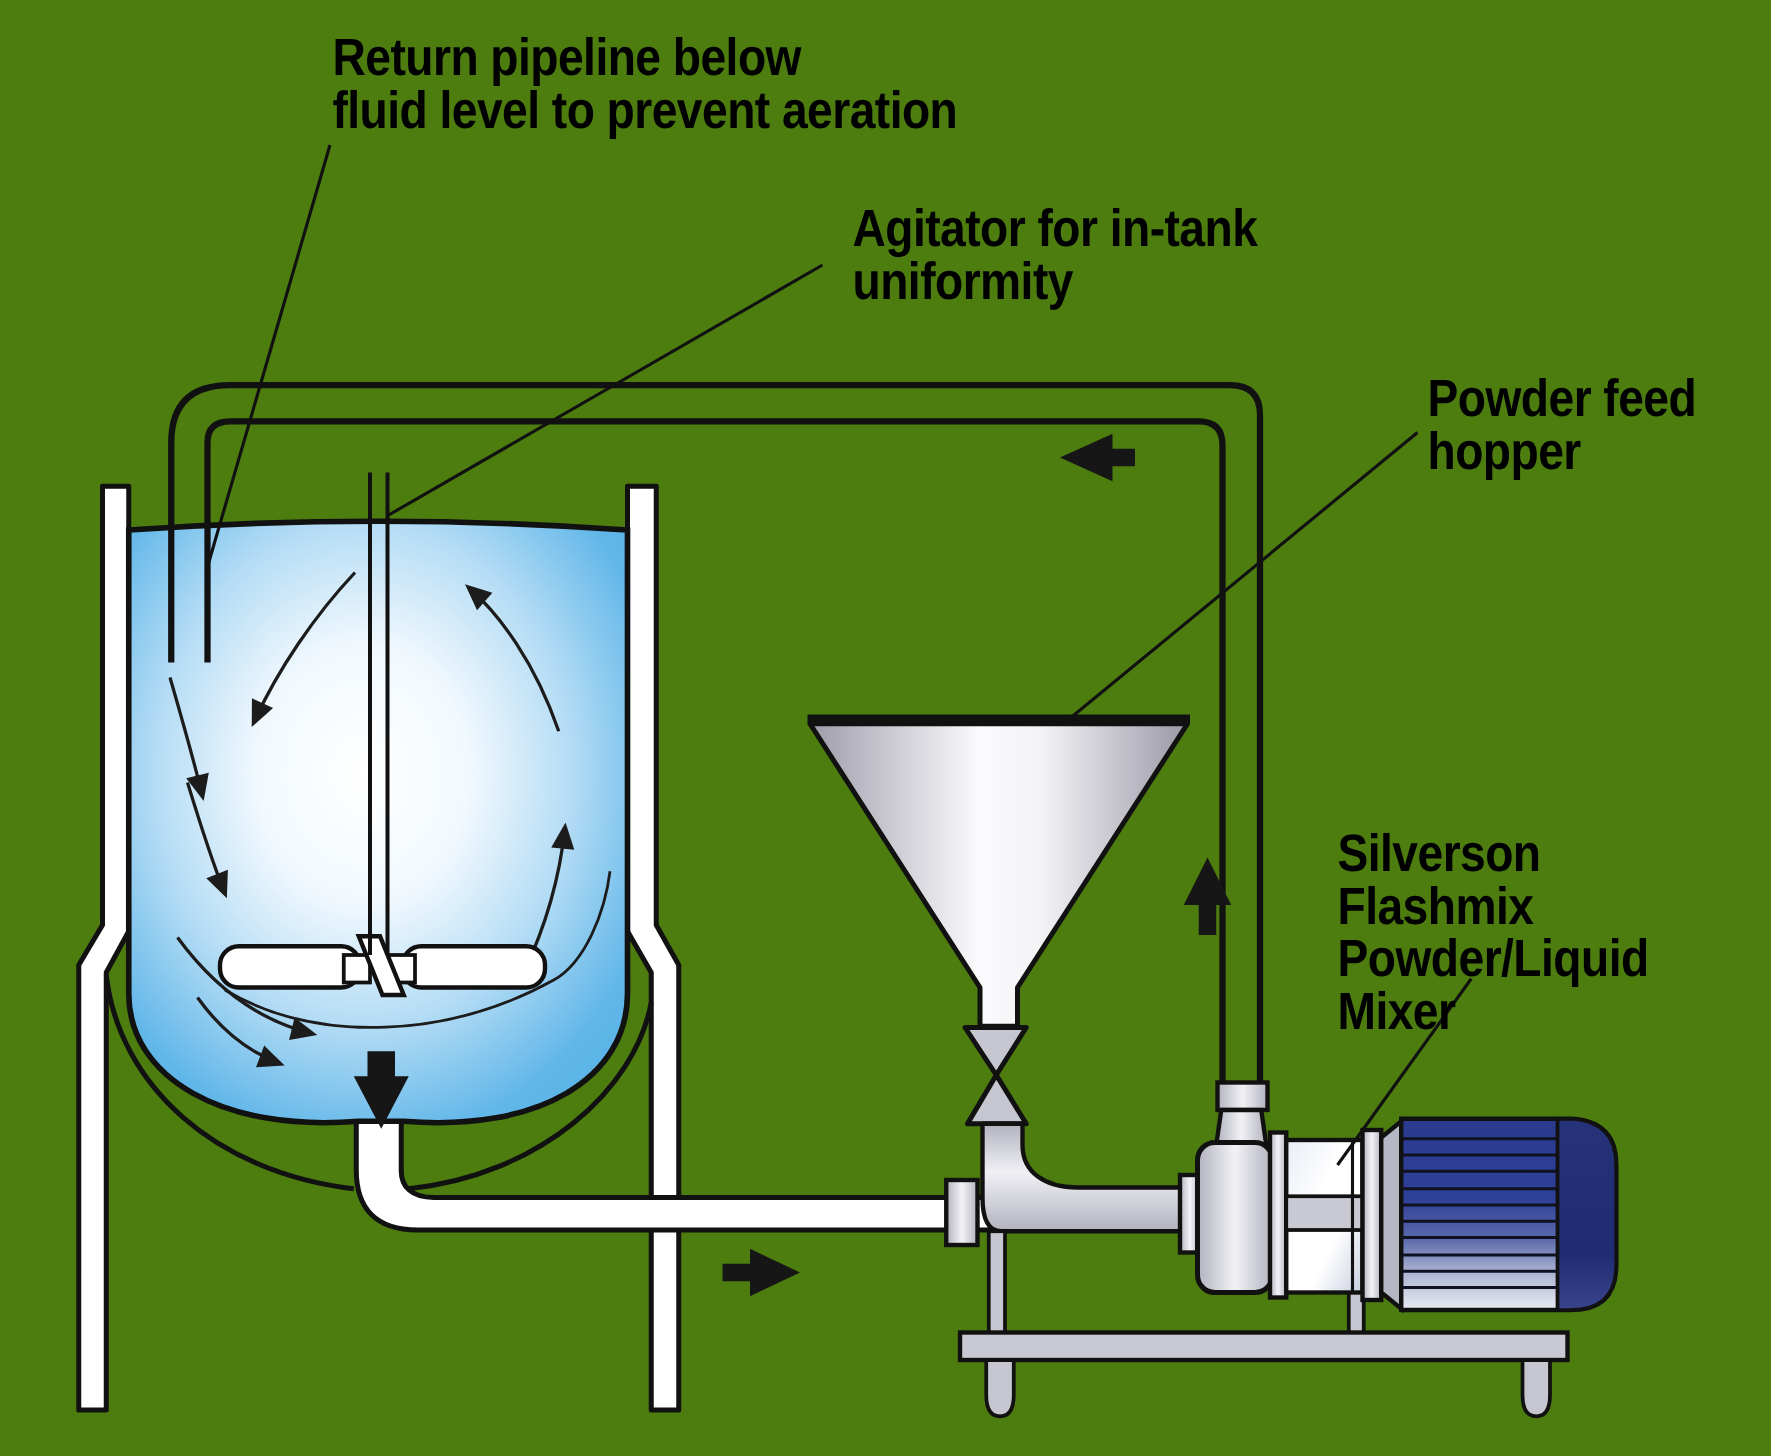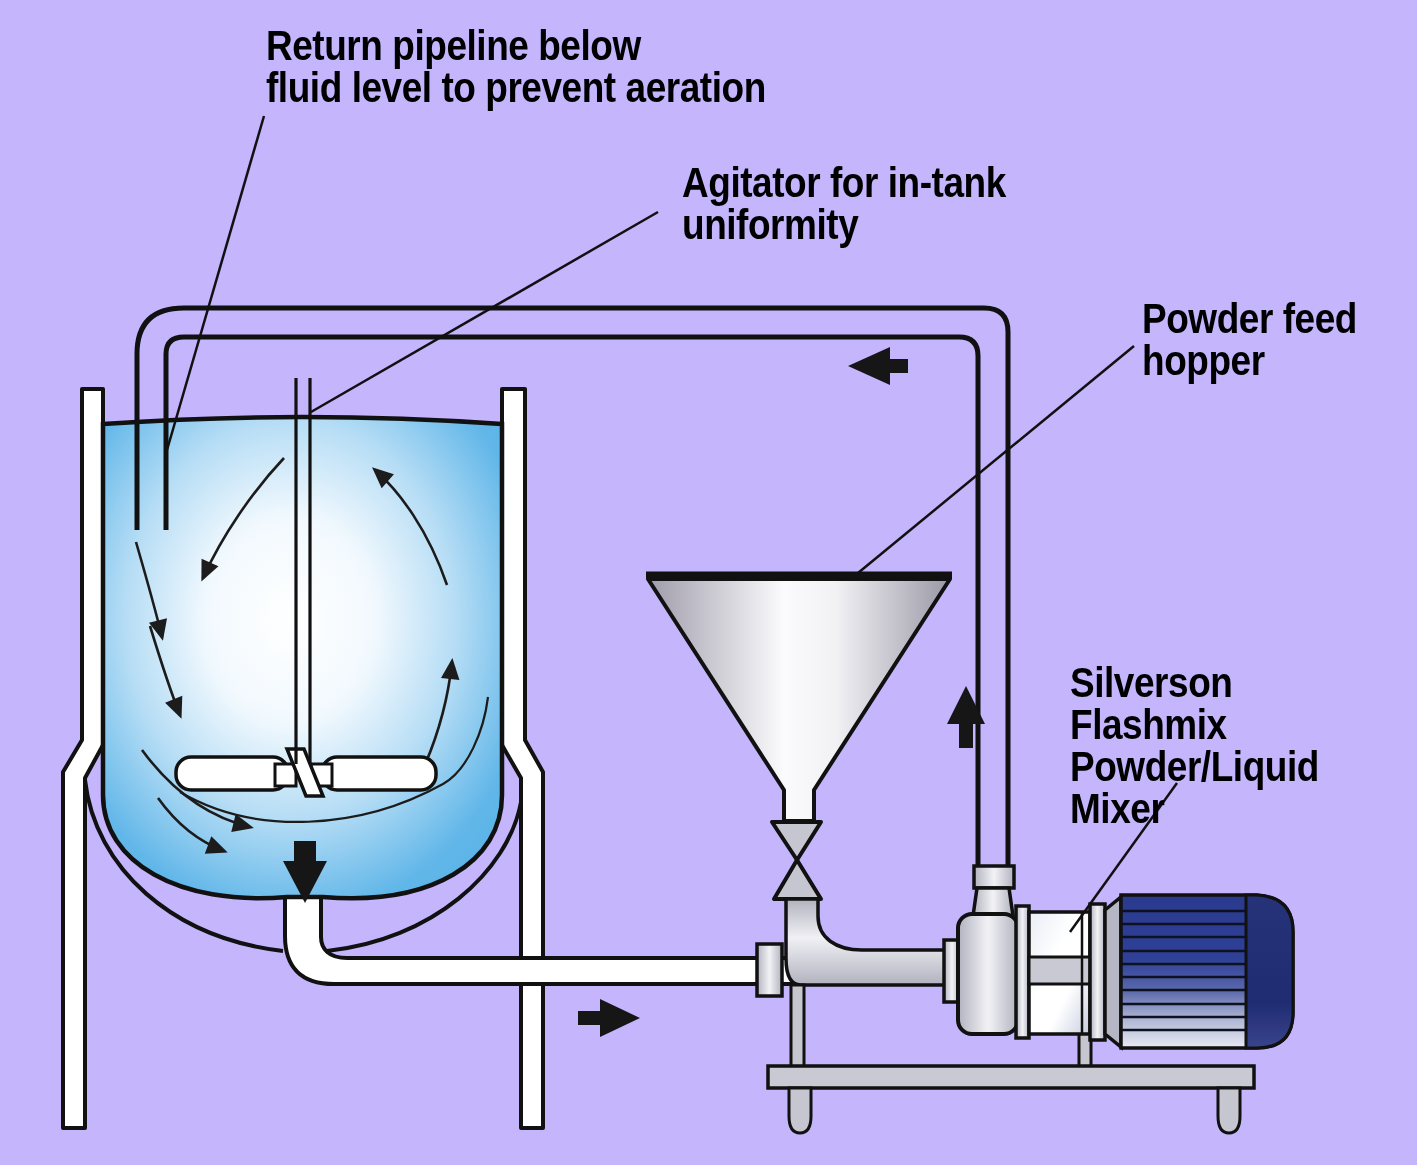--- a/index.html
+++ b/index.html
@@ -1,17 +1,17 @@
 <!DOCTYPE html>
 <html><head>
 <meta charset="utf-8">
 <style>
   html,body{margin:0;padding:0;background:#ffffff;}
   #stage{
-    position:relative;width:1417px;height:1165px;background:#c4b5fd;overflow:hidden;
+    position:relative;width:1417px;height:1165px;background:#4d7c0f;overflow:hidden;
     font-family:"Liberation Sans","DejaVu Sans",sans-serif;
   }
   #stage svg{position:absolute;left:0;top:0;}
   .lbl{
     position:absolute;color:#000;font-weight:bold;font-size:42px;line-height:42px;
     letter-spacing:-0.5px;white-space:pre-line;transform:scaleX(.88);transform-origin:left top;
   }
 </style>
 </head>
 <body>

